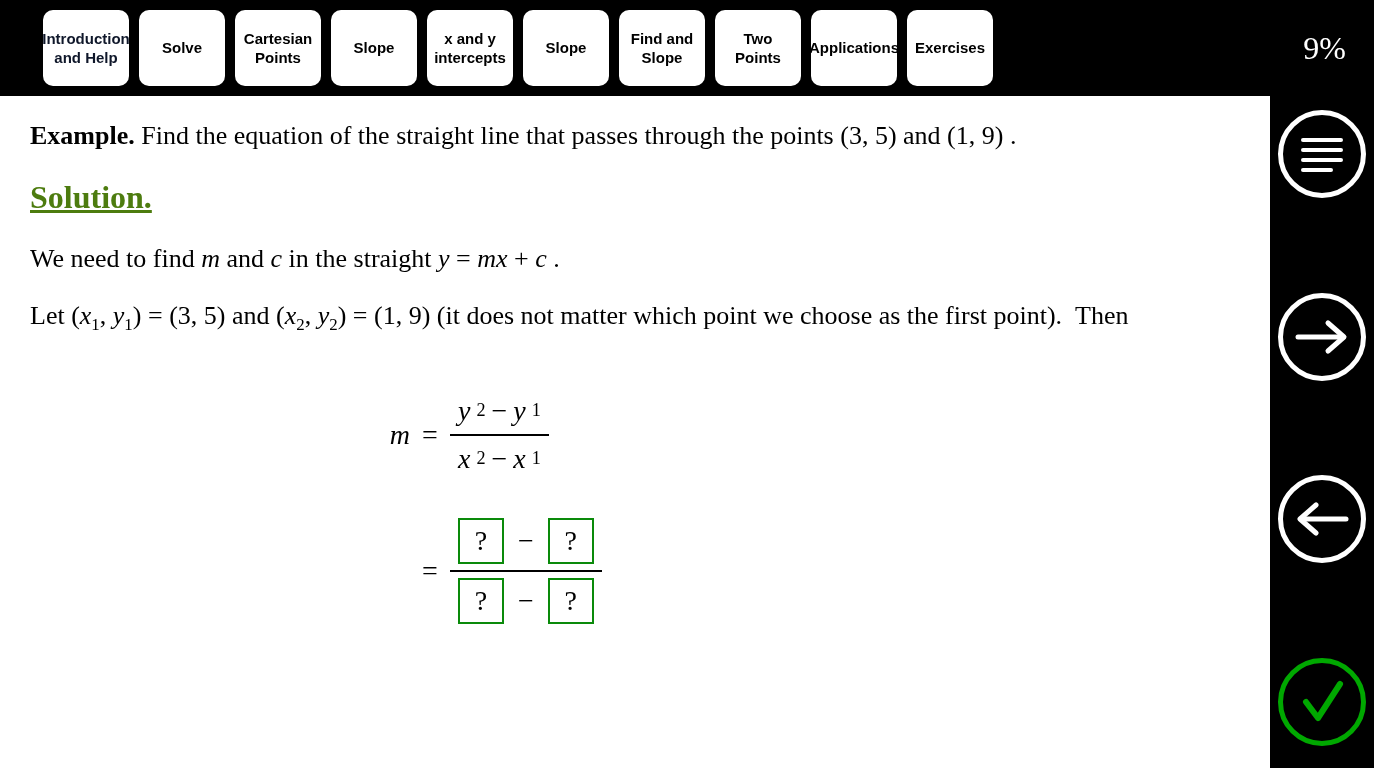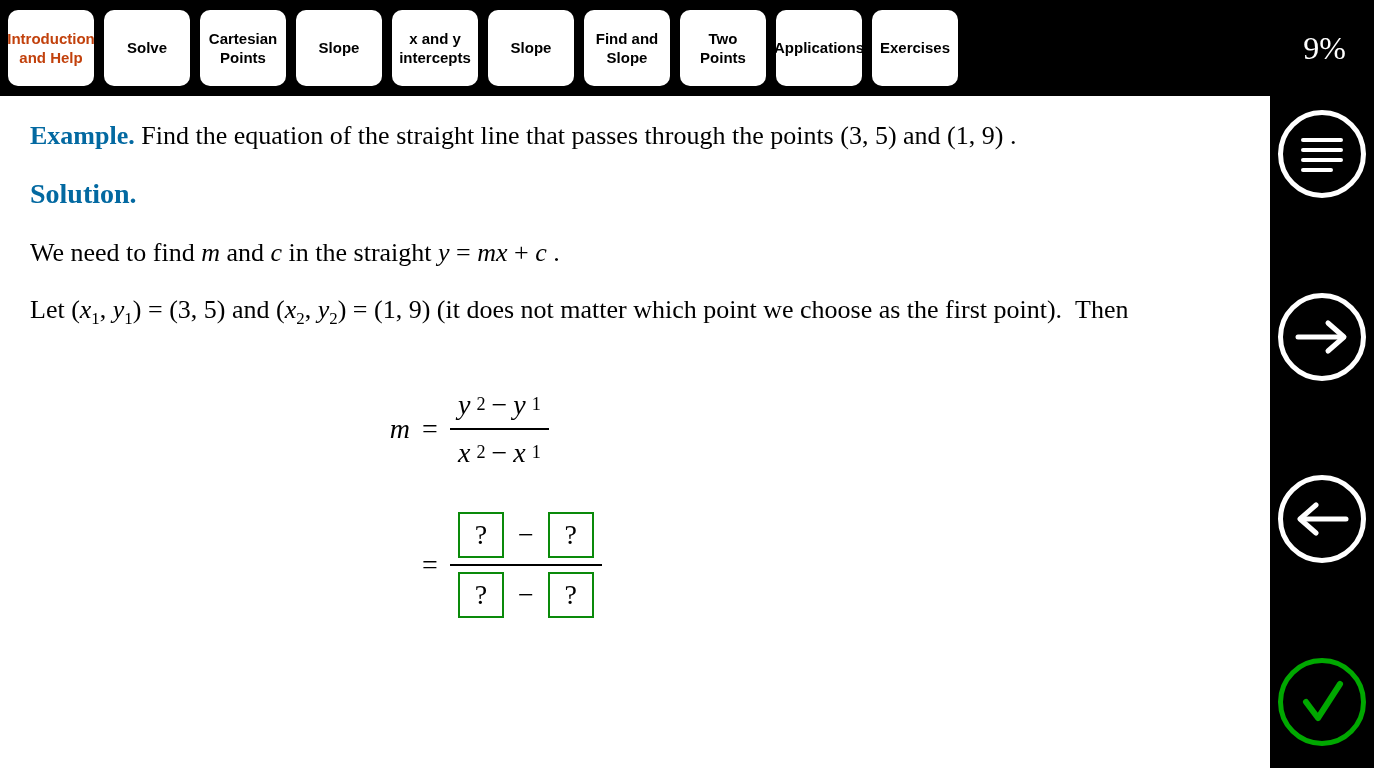--- a/index.html
+++ b/index.html
@@ -28,21 +28,21 @@
   justify-content: center;
   text-align: center;
   font-family: Arial, sans-serif;
   font-weight: bold;
   font-size: 15px;
   color: #000;
   cursor: pointer;
   line-height: 1.3;
   padding: 4px;
 }
-.tab.active { color: #c2410c; }
+.tab.active { color: #0f172a; margin-left: 35px; }
 .progress {
   margin-left: auto;
   margin-right: 20px;
   color: #fff;
   font-size: 32px;
   font-family: Georgia, serif;
 }
 .main {
   display: flex;
   height: 672px;
@@ -69,22 +69,22 @@
   height: 88px;
   border-radius: 50%;
   border: 5px solid #fff;
   display: flex;
   align-items: center;
   justify-content: center;
   cursor: pointer;
   margin: 0 auto;
 }
 .side-btn.green { border-color: #00a800; }
-.example-label { font-weight: bold; color: #0369a1; }
-.solution-label { font-weight: bold; color: #0369a1; display: block; margin: 18px 0 18px 0; font-size: 28px;}
+.example-label { font-weight: bold; color: #000000; }
+.solution-label { font-weight: bold; color: #4d7c0f; display: block; margin: 18px 0 18px 0; font-size: 32px; text-decoration: underline;}
 .para { margin-bottom: 18px; }
 .mathline {
   font-family: Georgia, serif;
 }
 .eq-block {
   margin-top: 50px;
   margin-left: 330px;
   font-size: 28px;
 }
 .eq-row {

